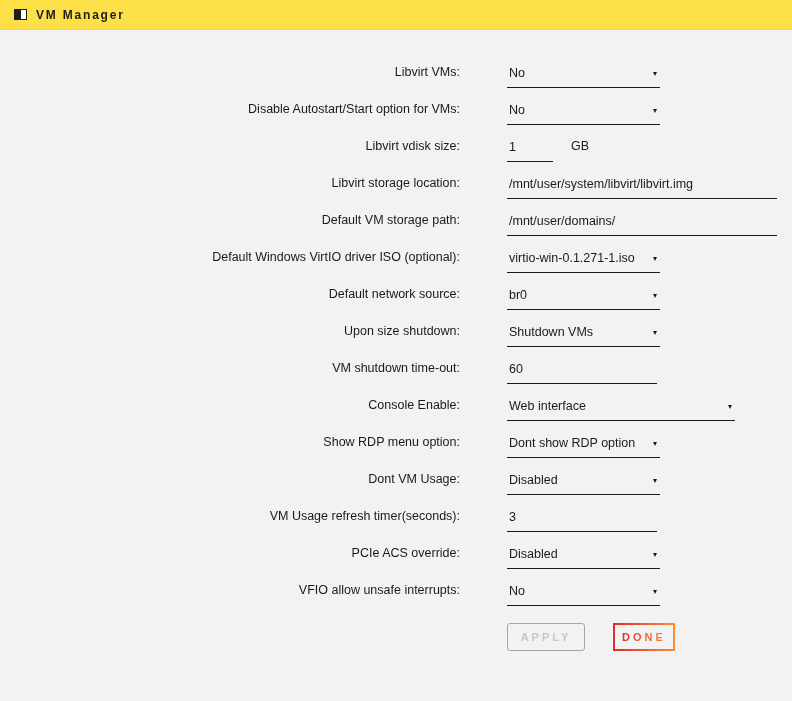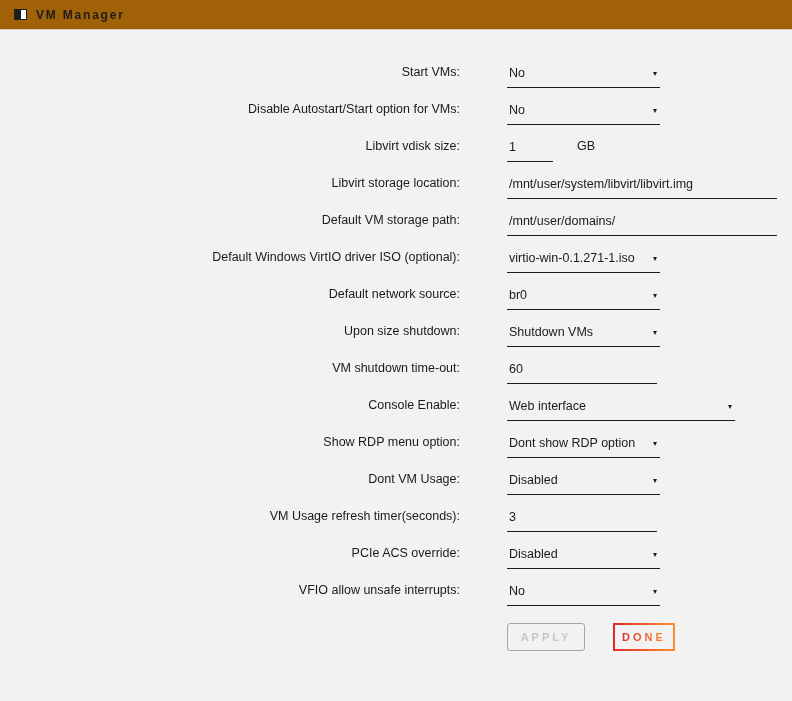--- a/index.html
+++ b/index.html
@@ -6,21 +6,21 @@
   html,body { width:792px; height:701px; }
   body {
     background:#f2f2f2;
     font-family:"Liberation Sans", sans-serif;
     font-size:12.5px;
     color:#1a1a1a;
     overflow:hidden;
   }
   .titlebar {
     height:30px;
-    background:#a16207;
+    background:#fde047;
     border-bottom:1px solid #cfcfcf;
     display:flex;
     align-items:center;
     padding-left:14px;
   }
   .icon-columns {
     width:13px; height:11px;
     border:1px solid #1f1e1e;
     position:relative;
     display:inline-block;
@@ -67,21 +67,21 @@
     padding:0 0 7px 2px;
     font:inherit;
     color:inherit;
     outline:none;
   }
   .w-normal { width:153px; }
   .w-wide   { width:228px; }
   .w-tiny   { width:46px;  }
   .w-short  { width:150px; }
   .w-long   { width:270px; }
-  .suffix { margin-left:24px; padding-bottom:9px; }
+  .suffix { margin-left:18px; padding-bottom:9px; }
   .buttons-row { display:flex; gap:28px; margin:17px 0 0 507px; }
   .btn {
     height:28px;
     font-family:"Liberation Sans", sans-serif;
     font-size:11px;
     font-weight:bold;
     letter-spacing:3px;
     background:#f2f2f2;
     cursor:pointer;
     text-align:center;
@@ -114,21 +114,21 @@
 <div class="page">
 
   <div class="titlebar">
     <span class="icon-columns"></span>
     <span class="title">VM Manager</span>
   </div>
 
   <div class="form">
 
     <div class="row">
-      <div class="label">Start VMs:</div>
+      <div class="label">Libvirt VMs:</div>
       <div class="ctrl">
         <div class="select w-normal">
           <span>No</span>
           <span class="caret">▾</span>
         </div>
       </div>
     </div>
 
     <div class="row">
       <div class="label">Disable Autostart/Start option for VMs:</div>

